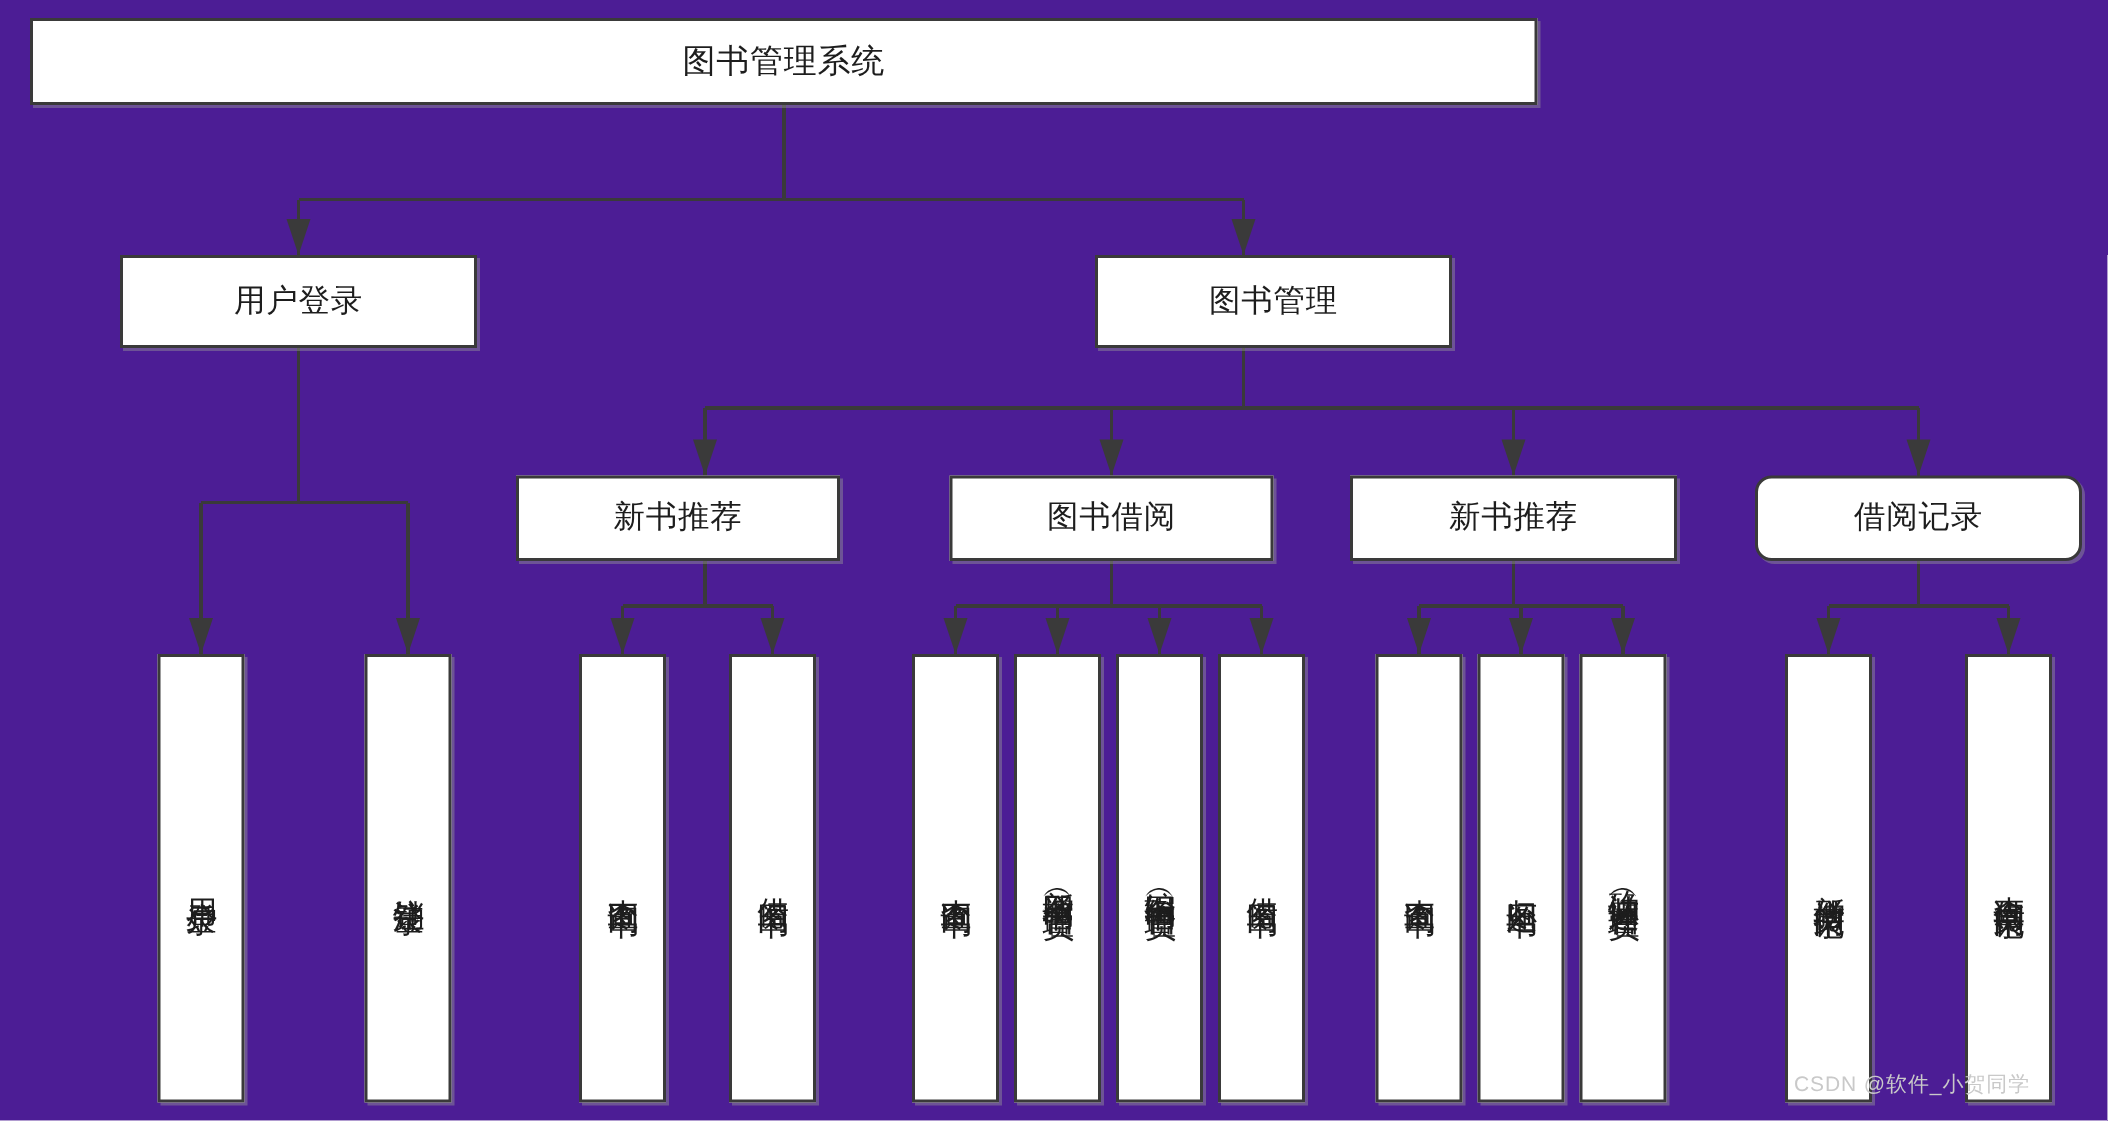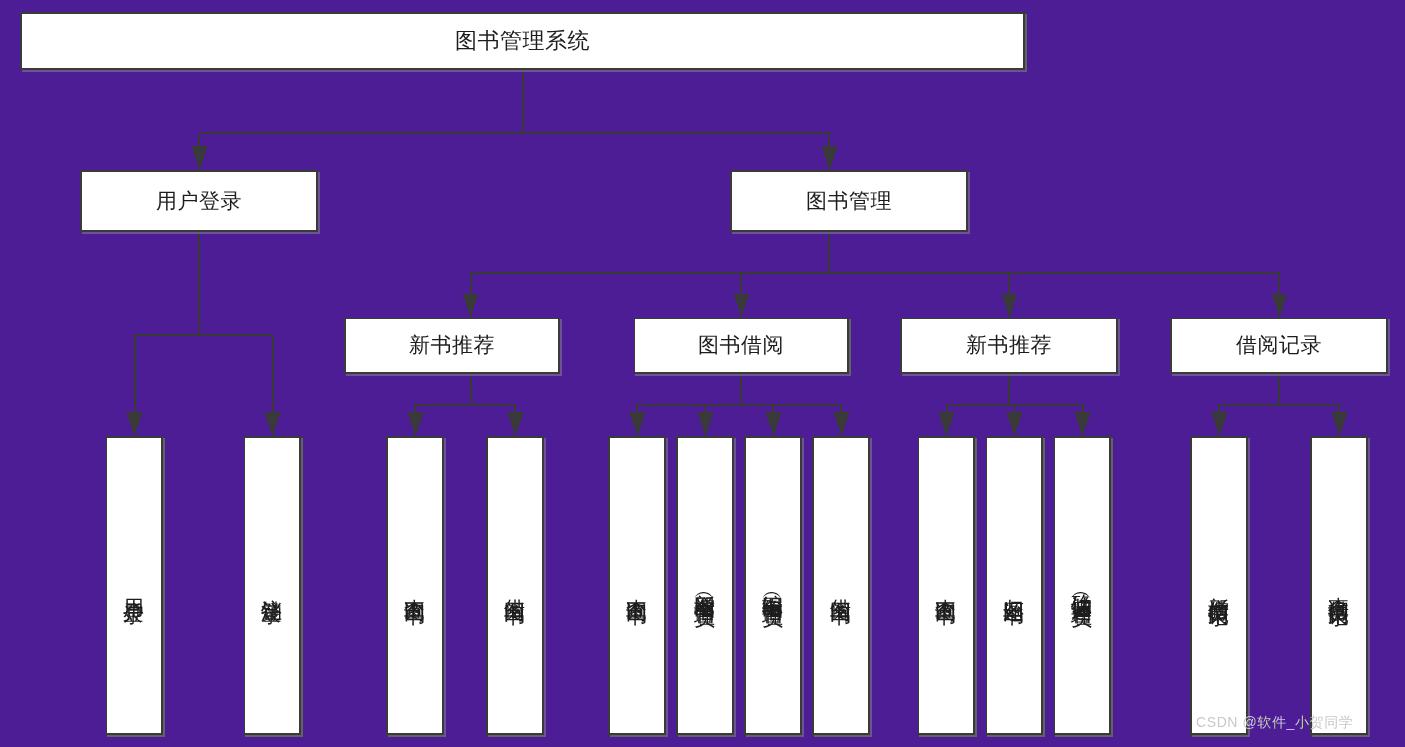--- a/index.html
+++ b/index.html
@@ -136,21 +136,21 @@
       </div>
       <div class="node horizontal" style="left: 344px; top: 317px; width: 216px; height: 57px;">
         <span class="label">新书推荐</span>
       </div>
       <div class="node horizontal" style="left: 633px; top: 317px; width: 216px; height: 57px;">
         <span class="label">图书借阅</span>
       </div>
       <div class="node horizontal" style="left: 900px; top: 317px; width: 218px; height: 57px;">
         <span class="label">新书推荐</span>
       </div>
-      <div class="node horizontal" style="left: 1170px; top: 317px; width: 218px; height: 57px;">
+      <div class="node horizontal" style="left: 1170px; top: 317px; width: 218px; height: 57px; border-radius: 11px;">
         <span class="label">借阅记录</span>
       </div>
       <div class="node vertical" style="left: 105px; top: 436px; width: 58px; height: 299px;">
         <span class="label">用户登录</span>
       </div>
       <div class="node vertical" style="left: 243px; top: 436px; width: 58px; height: 299px;">
         <span class="label">注销登录</span>
       </div>
       <div class="node vertical" style="left: 386px; top: 436px; width: 58px; height: 299px;">
         <span class="label">查询图书</span>

